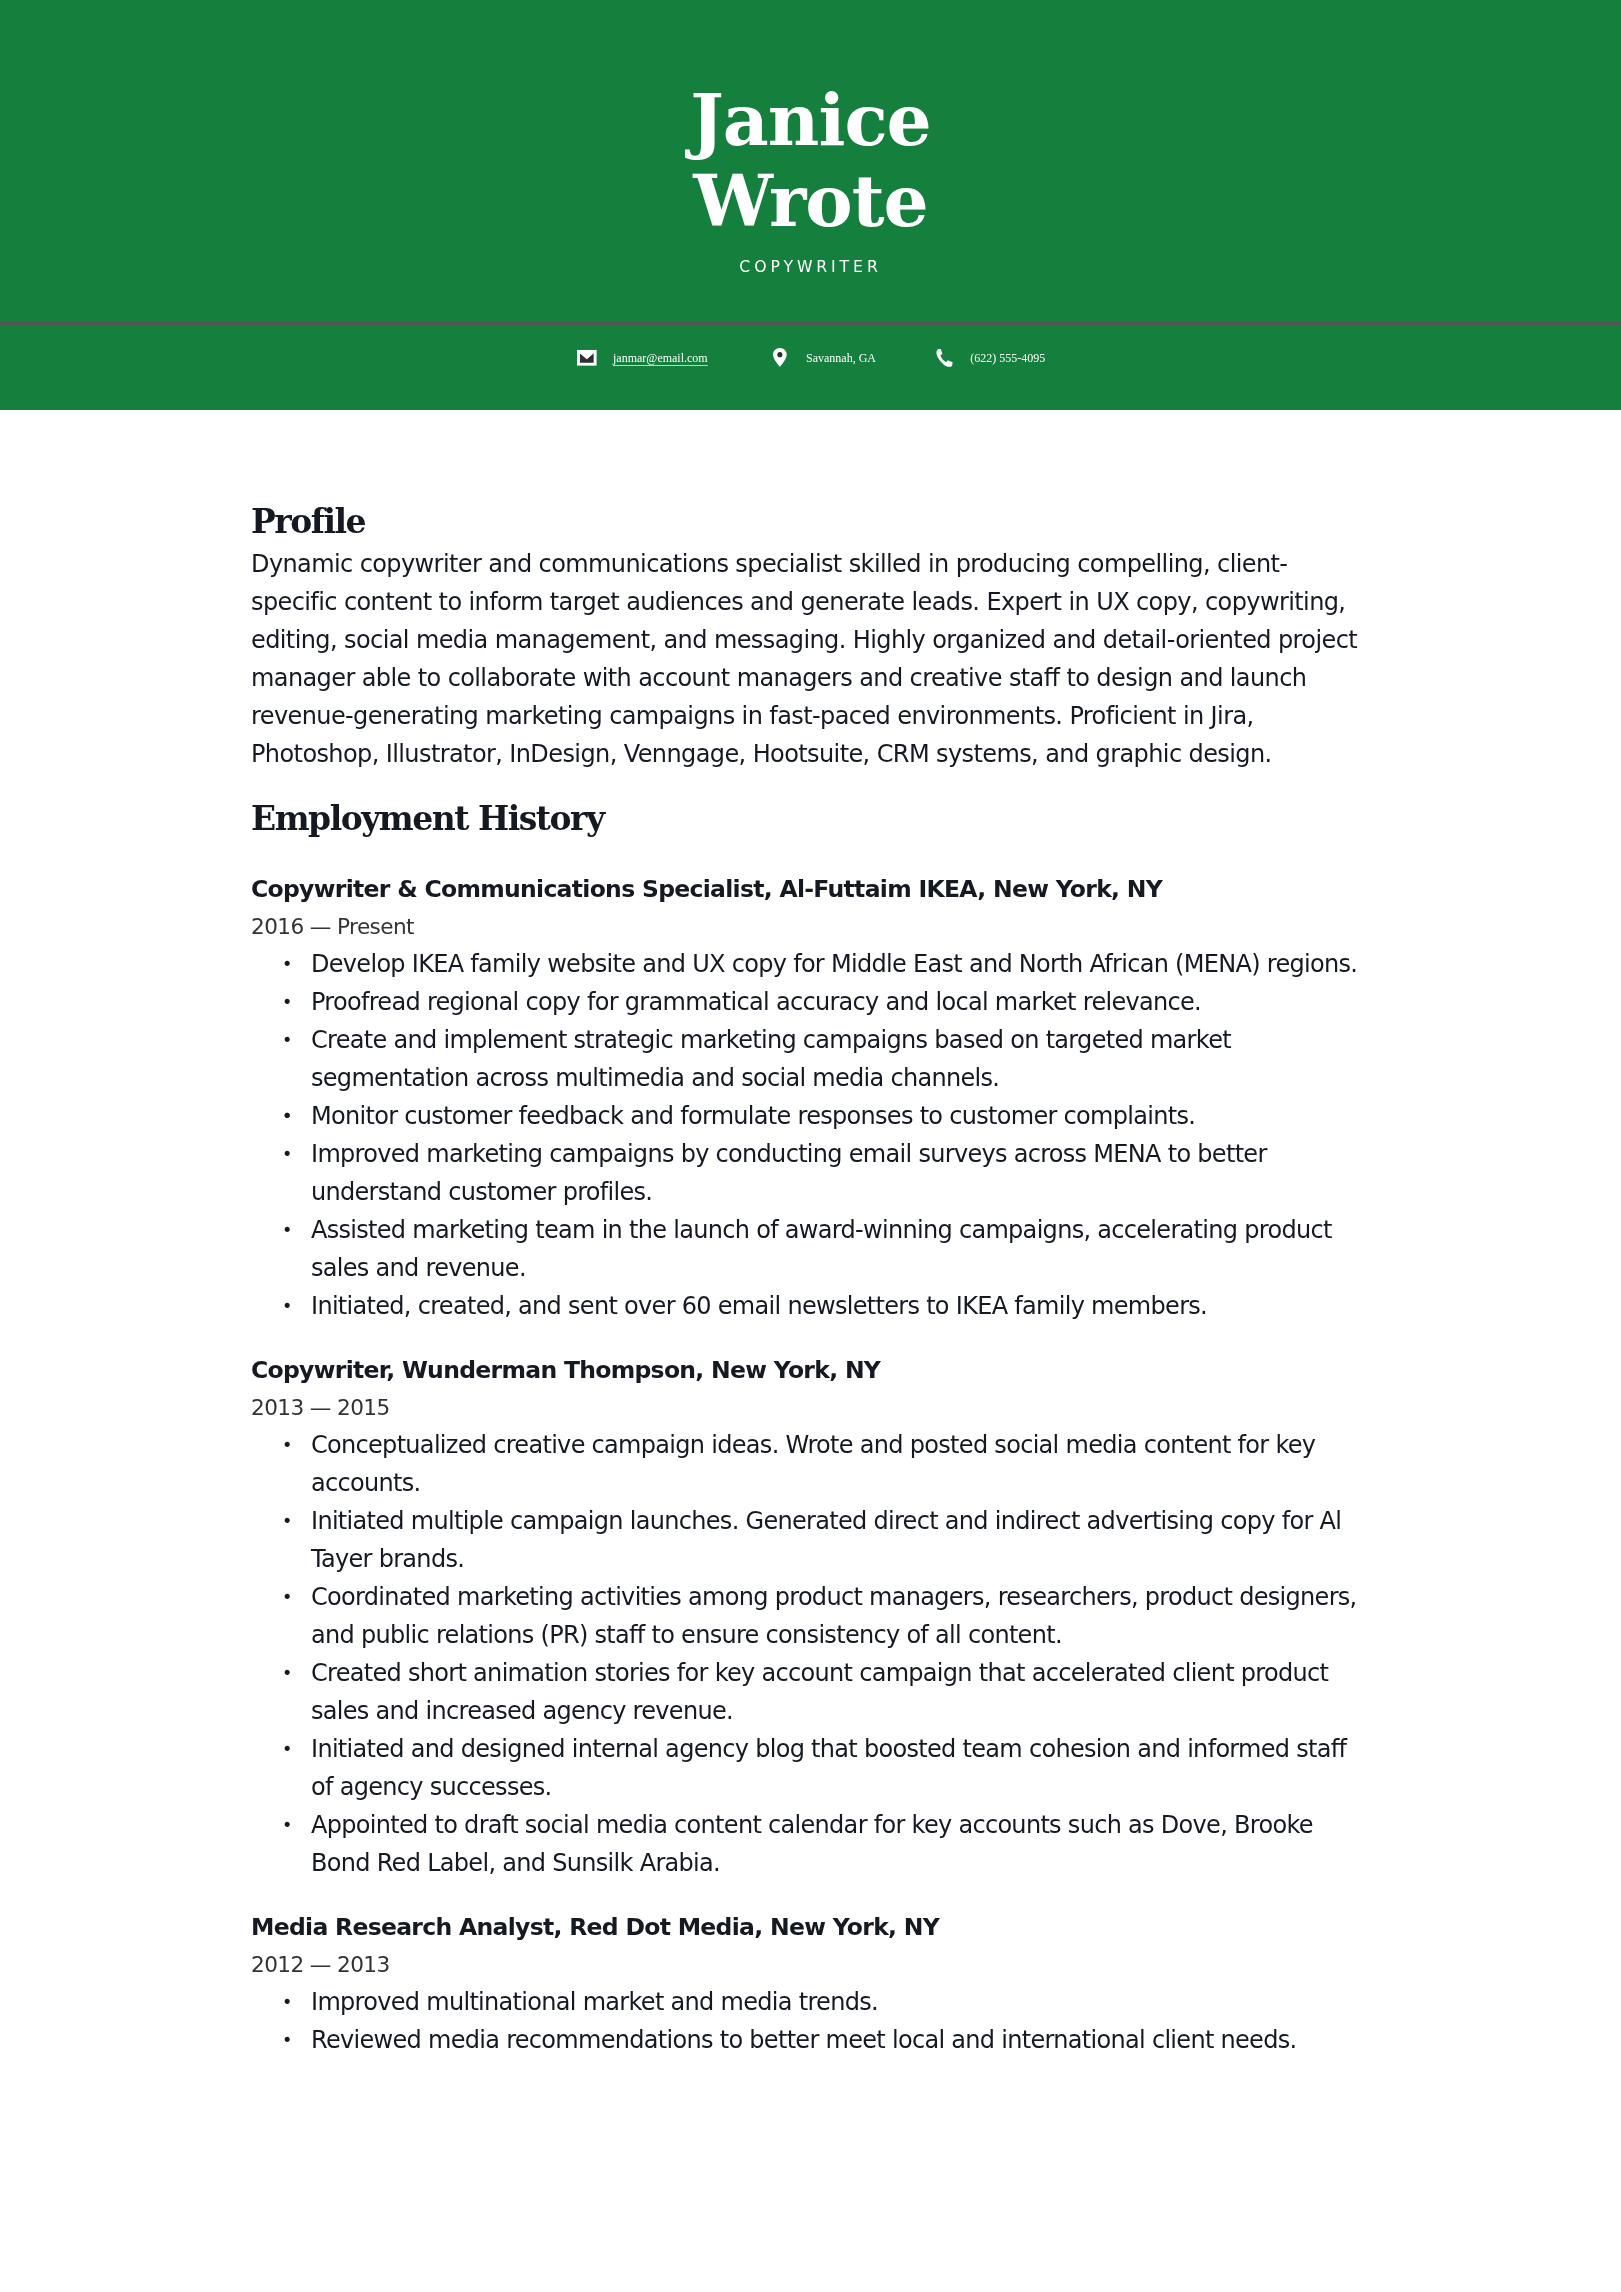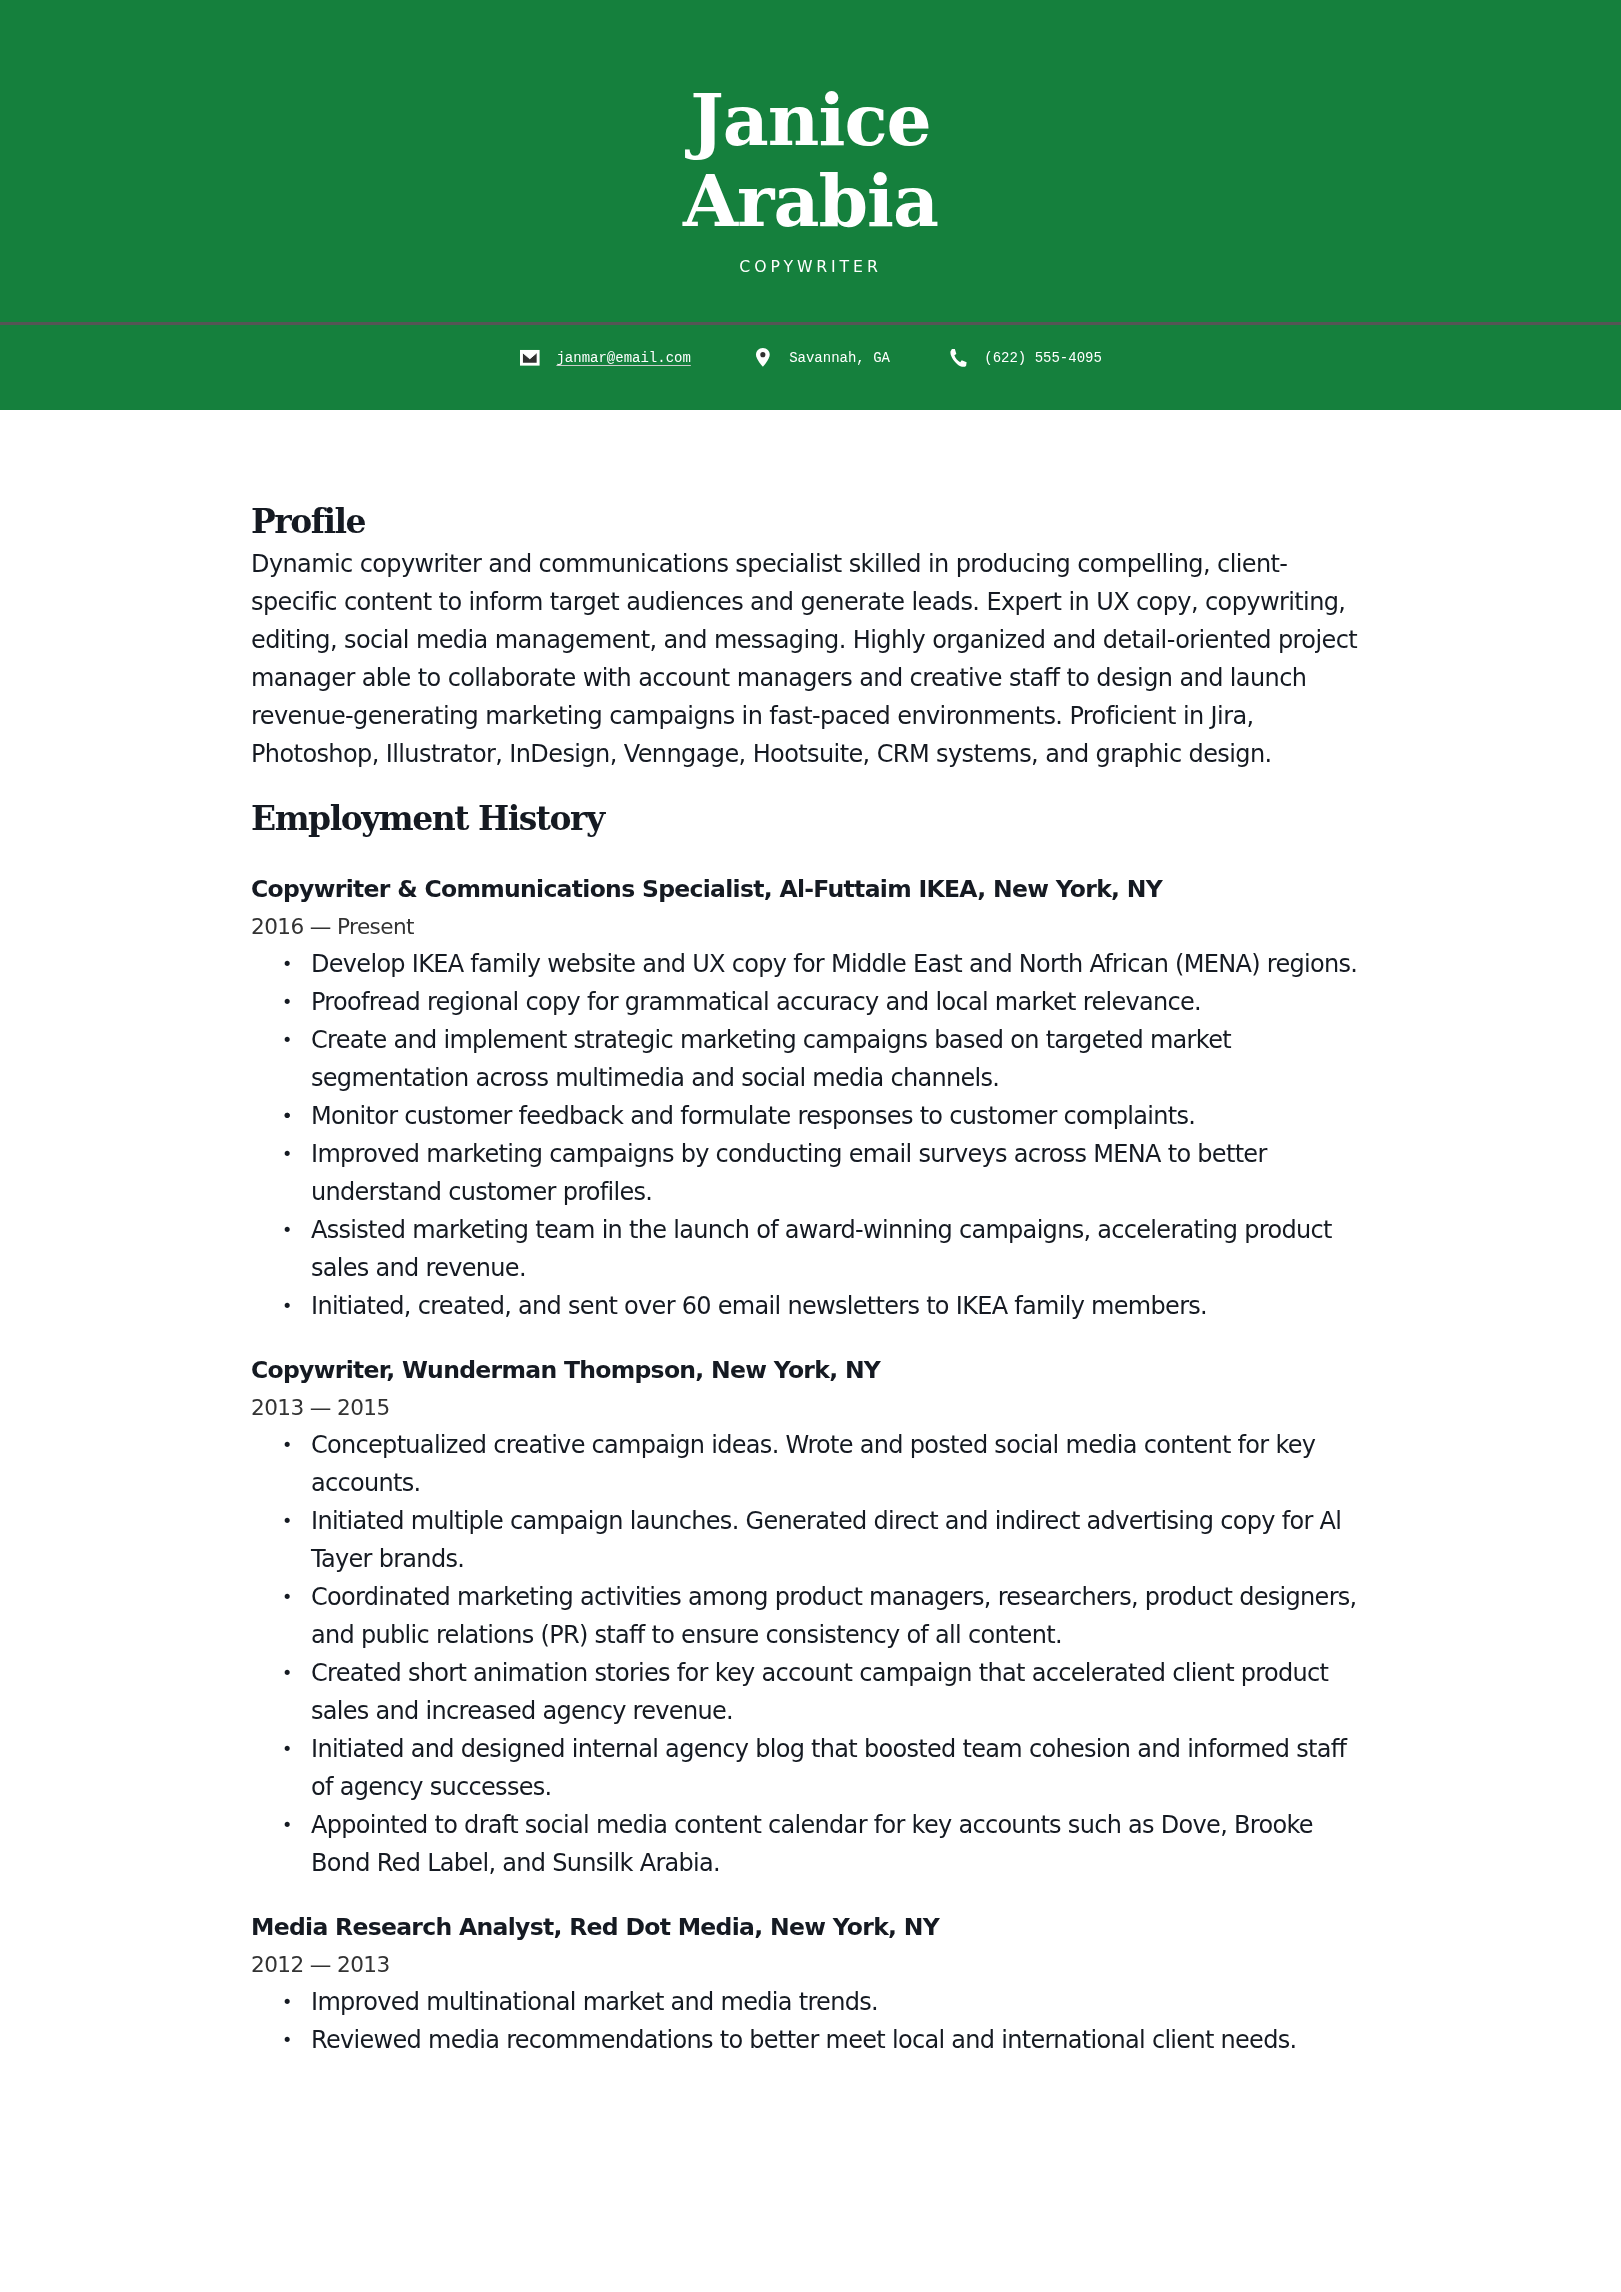--- a/index.html
+++ b/index.html
@@ -26,22 +26,22 @@
     .divider {
       position: absolute; left: 0; top: 322px; width: 1621px; height: 2.9px;
       background: #555555;
     }
     .contact-bar {
       position: absolute; left: 0; top: 325px; width: 1621px; height: 84px;
       display: flex; justify-content: center; align-items: center; gap: 0;
     }
     .contact-item {
       display: flex; align-items: center; color: #ffffff;
-      font-family: Liberation Mono, monospace;
-      font-size: 14px; margin-top: -17.6px; justify-content: center;
+      font-family: Liberation Serif, serif;
+      font-size: 12px; margin-top: -17.6px; justify-content: center;
     }
     .contact-item .icon { width: 21.6px; height: 21.6px; display: inline-flex; align-items: center; justify-content: center; margin-right: 15.7px; }
     .contact-item.email { margin-right: 61px; }
     .contact-item.location { margin-right: 57px; }
     .contact-item a { color: #ffffff; text-decoration: underline; text-underline-offset: 2.9px; text-decoration-color: #cccccc; }
 
     .main { position: absolute; left: 251px; top: 496px; width: 1121px; }
     .section-title {
       font-family: "DejaVu Serif", "Liberation Serif", serif;
       font-weight: bold; font-size: 33px; line-height: 51px; color: #151a22;
@@ -72,21 +72,21 @@
     }
     .job-bullets li .bullet {
       position: absolute; left: 31px; top: 0; font-size: 17.6px; line-height: 38px;
     }
   </style>
 </head>
 <body>
 
 <div class="header">
   <div class="name first">Janice</div>
-  <div class="name last">Arabia</div>
+  <div class="name last">Wrote</div>
   <div class="job-title">COPYWRITER</div>
   <div class="divider"></div>
   <div class="contact-bar">
     <div class="contact-item email">
       <span class="icon">
         <svg width="21.6" height="19.6" viewBox="0 0 22 20">
           <rect x="1" y="2" width="20" height="16" fill="#ffffff"></rect>
           <path d="M4 5 L11 11 L18 5 L18 15 L4 15 Z" fill="#303030"></path>
           <path d="M4 5 L11 11 L18 5" fill="none" stroke="#ffffff" stroke-width="1"></path>
         </svg>

